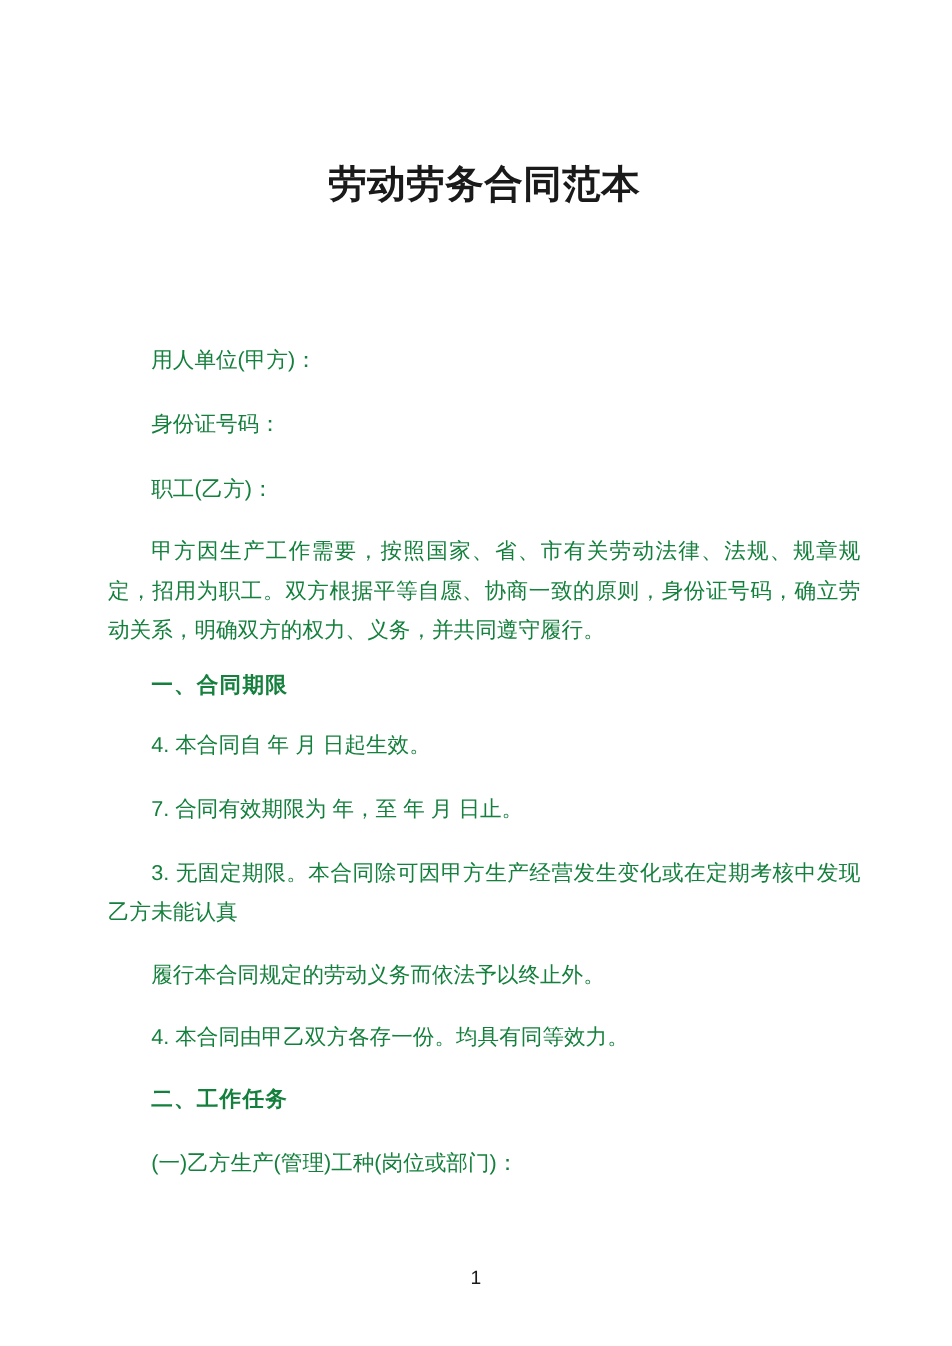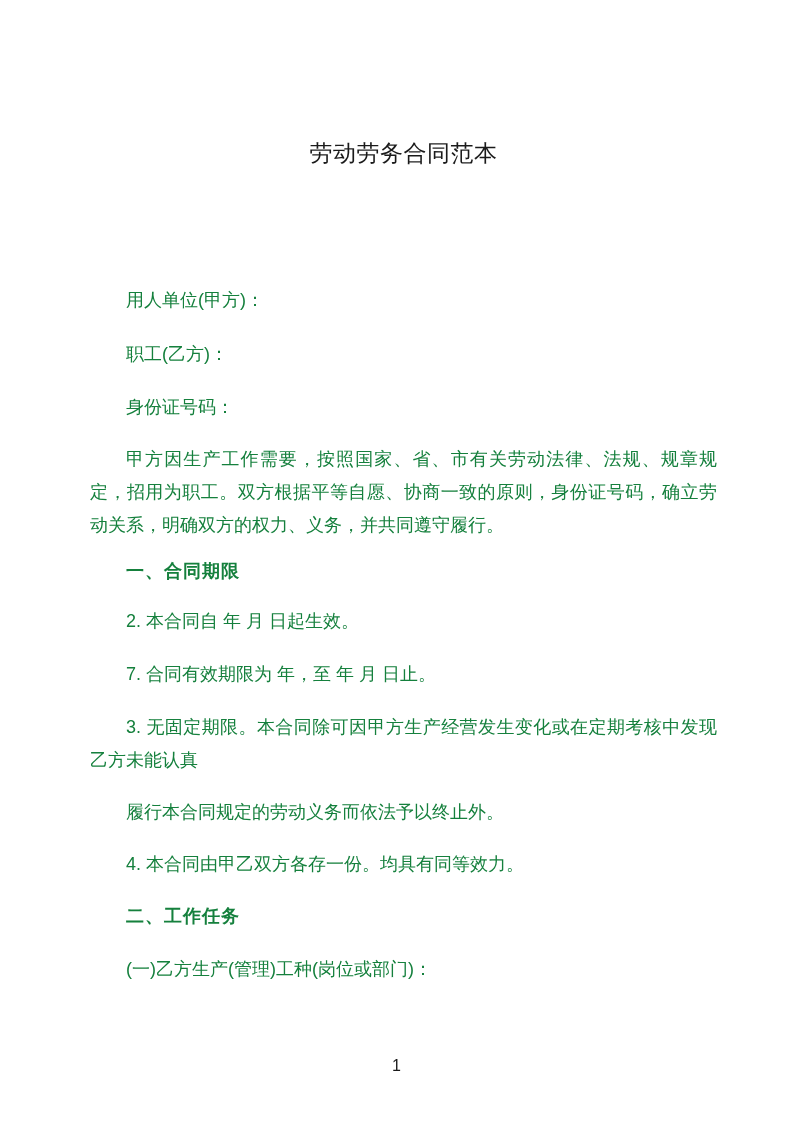--- a/index.html
+++ b/index.html
@@ -14,23 +14,23 @@
     margin: 0 auto;
     background: #ffffff;
     box-sizing: border-box;
     padding: 0 76px 0 90px;
     overflow: hidden;
     font-family: "Liberation Sans", sans-serif;
     color: #1a1a1a;
   }
   .title {
     margin: 135px 0 0 0;
-    font-size: 23px;
+    font-size: 32px;
     line-height: 36px;
-    font-weight: normal;
+    font-weight: bold;
     text-align: center;
     letter-spacing: 0.5px;
   }
   .para {
     margin: 0;
     font-size: 18px;
     line-height: 33px;
     font-weight: normal;
     text-indent: 2em;
     text-align: justify;
@@ -56,29 +56,29 @@
 </style>
 </head>
 <body>
 
 <div class="page">
 
   <h1 class="title">劳动劳务合同范本</h1>
 
   <p class="para gap-after-title">用人单位(甲方)：</p>
 
+  <p class="para gap-20">身份证号码：</p>
+
   <p class="para gap-21">职工(乙方)：</p>
-
-  <p class="para gap-20">身份证号码：</p>
 
   <p class="para gap-19">甲方因生产工作需要，按照国家、省、市有关劳动法律、法规、规章规定，招用为职工。双方根据平等自愿、协商一致的原则，身份证号码，确立劳动关系，明确双方的权力、义务，并共同遵守履行。</p>
 
   <h2 class="para heading gap-13">一、合同期限</h2>
 
-  <p class="para gap-17">2. 本合同自 年 月 日起生效。</p>
+  <p class="para gap-17">4. 本合同自 年 月 日起生效。</p>
 
   <p class="para gap-20">7. 合同有效期限为 年，至 年 月 日止。</p>
 
   <p class="para gap-20">3. 无固定期限。本合同除可因甲方生产经营发生变化或在定期考核中发现乙方未能认真</p>
 
   <p class="para gap-19">履行本合同规定的劳动义务而依法予以终止外。</p>
 
   <p class="para gap-19">4. 本合同由甲乙双方各存一份。均具有同等效力。</p>
 
   <h2 class="para heading gap-19">二、工作任务</h2>

